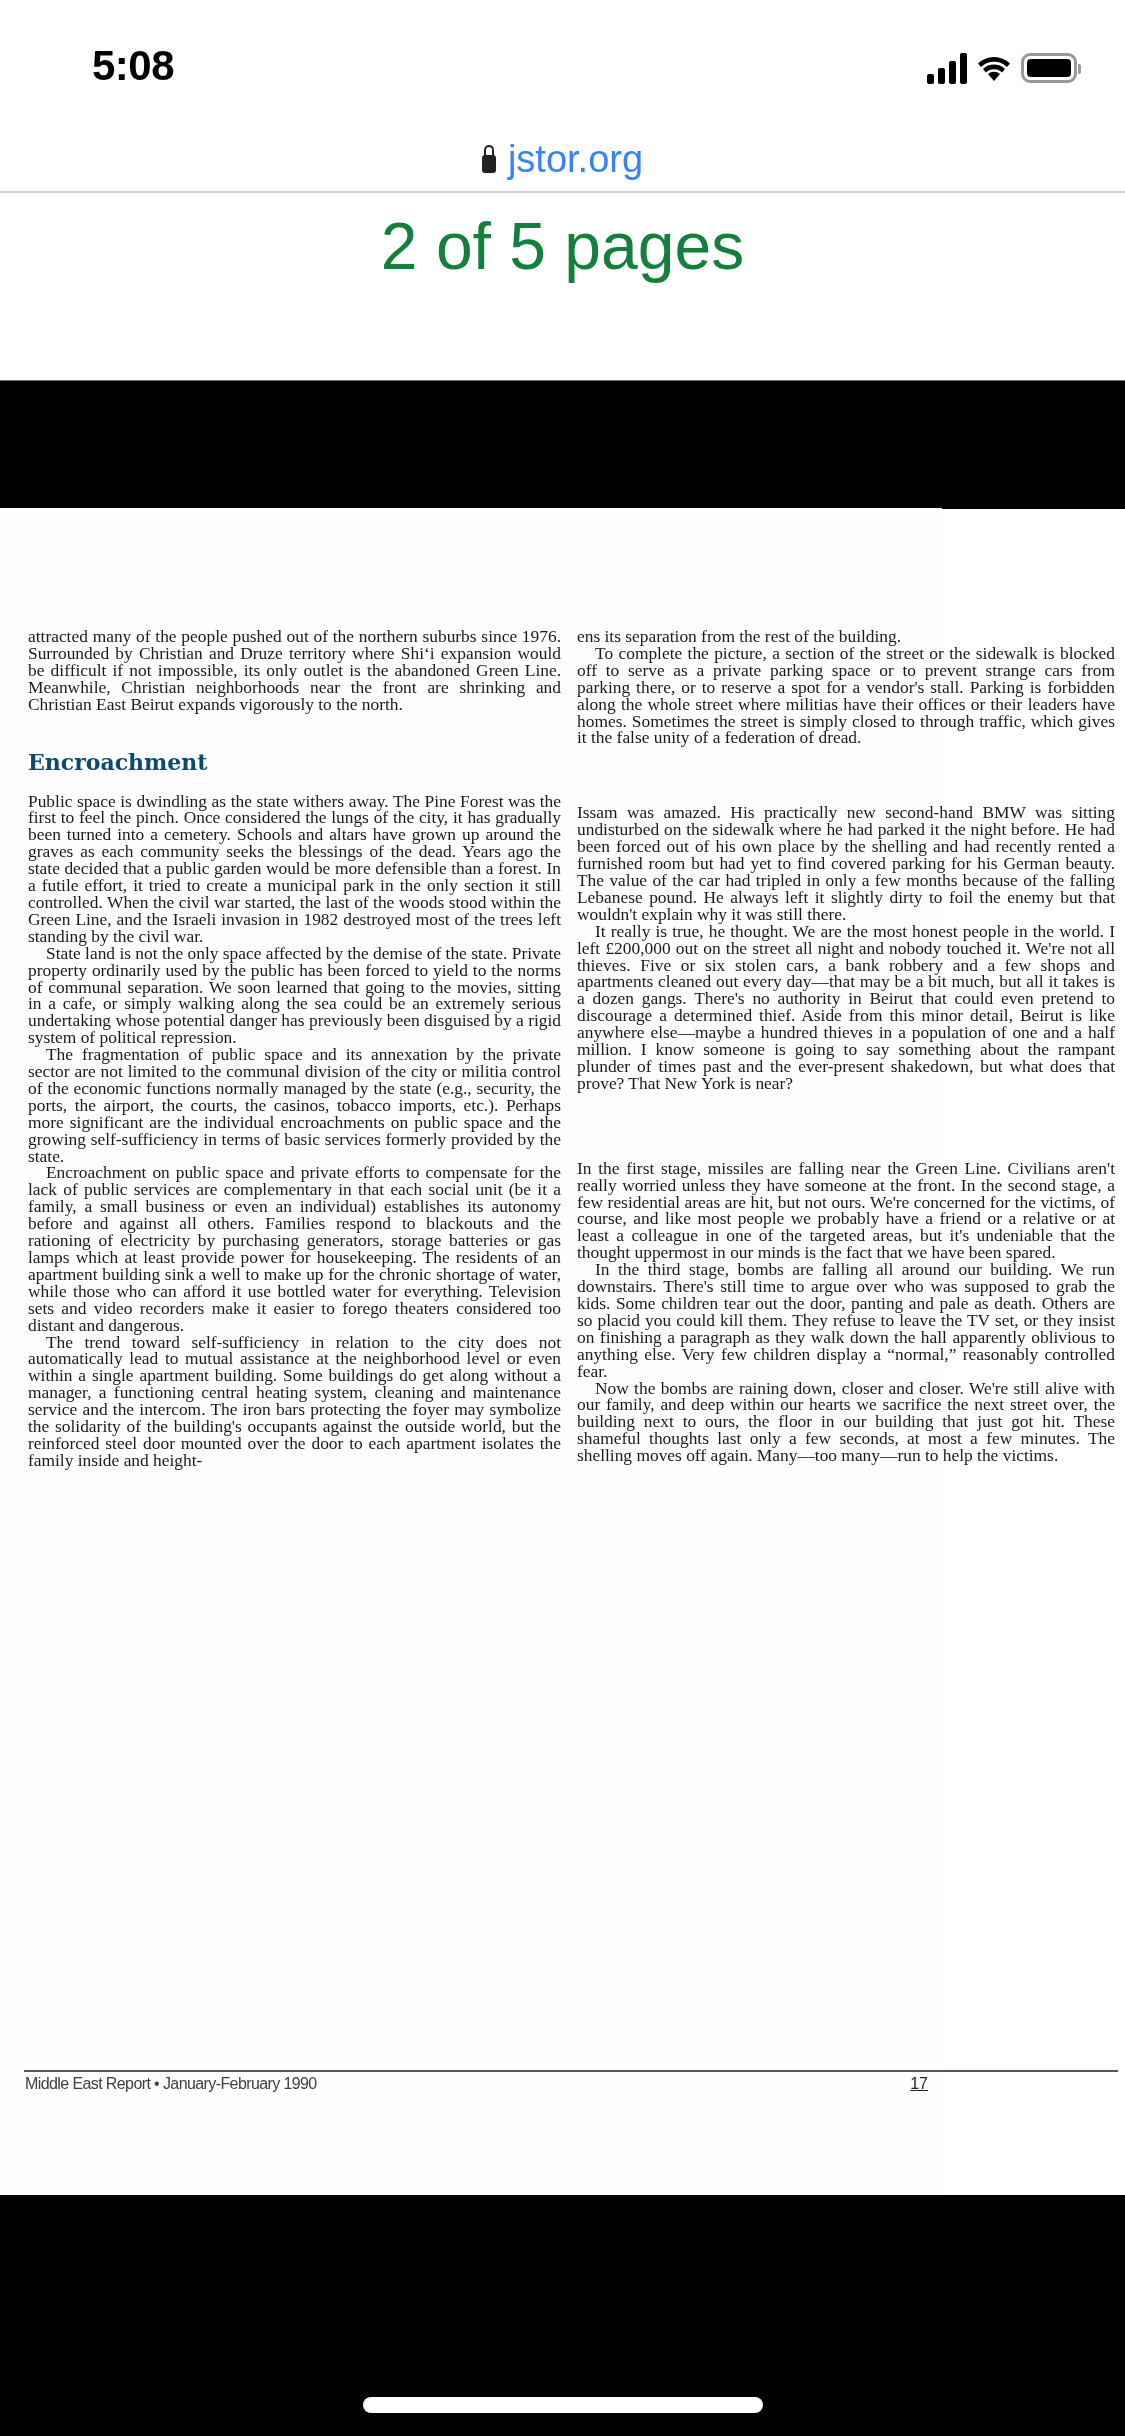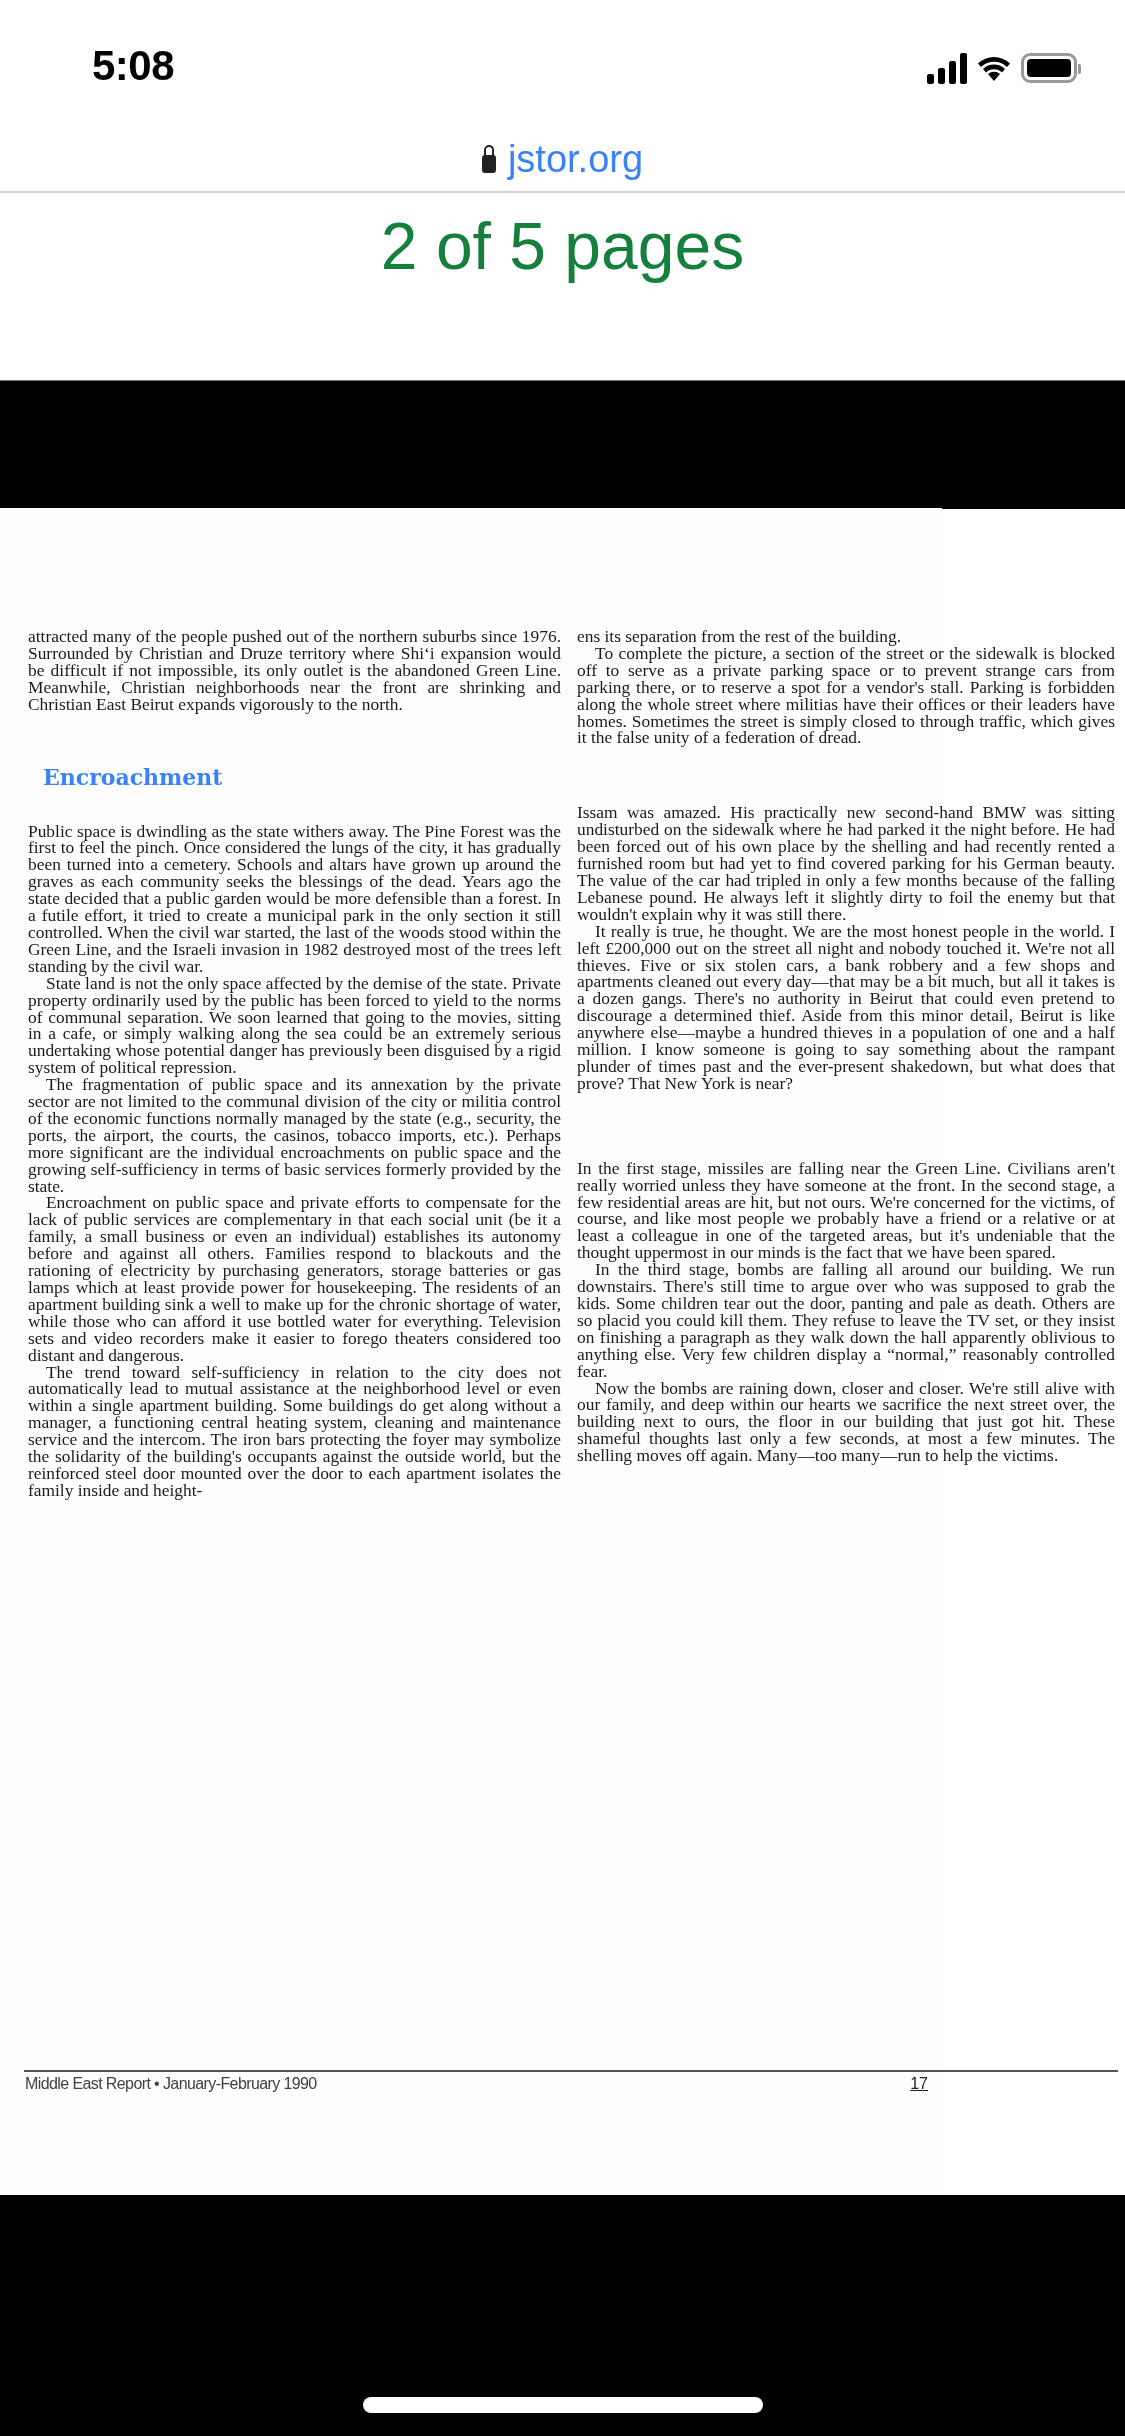--- a/index.html
+++ b/index.html
@@ -27,21 +27,21 @@
   .black-top { position: absolute; left: 0; top: 380px; width: 1125px; height: 128px; background: #000; border-top: 1px solid #777; }
   .black-bottom { position: absolute; left: 0; top: 2195px; width: 1125px; height: 241px; background: #000; }
   .home-indicator { position: absolute; left: 363px; top: 2397px; width: 400px; height: 16px; background: #fff; border-radius: 8px; }
 
   .doc-page { position: absolute; left: 0; top: 508px; width: 942px; height: 1687px; background: #fefefe; }
   .col { position: absolute; top: 120px; width: 533px; font-family: "Liberation Serif", serif; font-size: 17.4px; line-height: 16.9px; color: #1a1a1a; text-align: justify; }
   .col-left { left: 28px; }
   .col-right { left: 577px; width: 538px; }
   .col p { margin: 0; text-indent: 18px; hyphens: manual; }
   .col p.noindent { text-indent: 0; }
-  .col h2 { font-family: "DejaVu Serif", serif; font-size: 22px; font-weight: bold; margin: 15px; line-height: 26px; color: #3b82f6; }
+  .col h2 { font-family: "DejaVu Serif", serif; font-size: 22px; font-weight: bold; margin: 0; line-height: 26px; color: #0c4a6e; }
   .gap-l1 { height: 36px; }
   .gap-l2 { height: 18px; }
   .gap-r1 { height: 40px; }
   .gap-r2 { height: 18px; }
   .gap-r3 { height: 50px; }
   .gap-r4 { height: 18px; }
 
   .footer-rule { position: absolute; left: 24px; top: 1562px; width: 1094px; height: 2px; background: #555; }
   .footer-left { position: absolute; left: 25px; top: 1567px; font-size: 16px; color: #404040; letter-spacing: -0.6px; }
   .footer-right { position: absolute; right: 14px; top: 1567px; font-size: 16px; color: #222; text-decoration: underline; }

